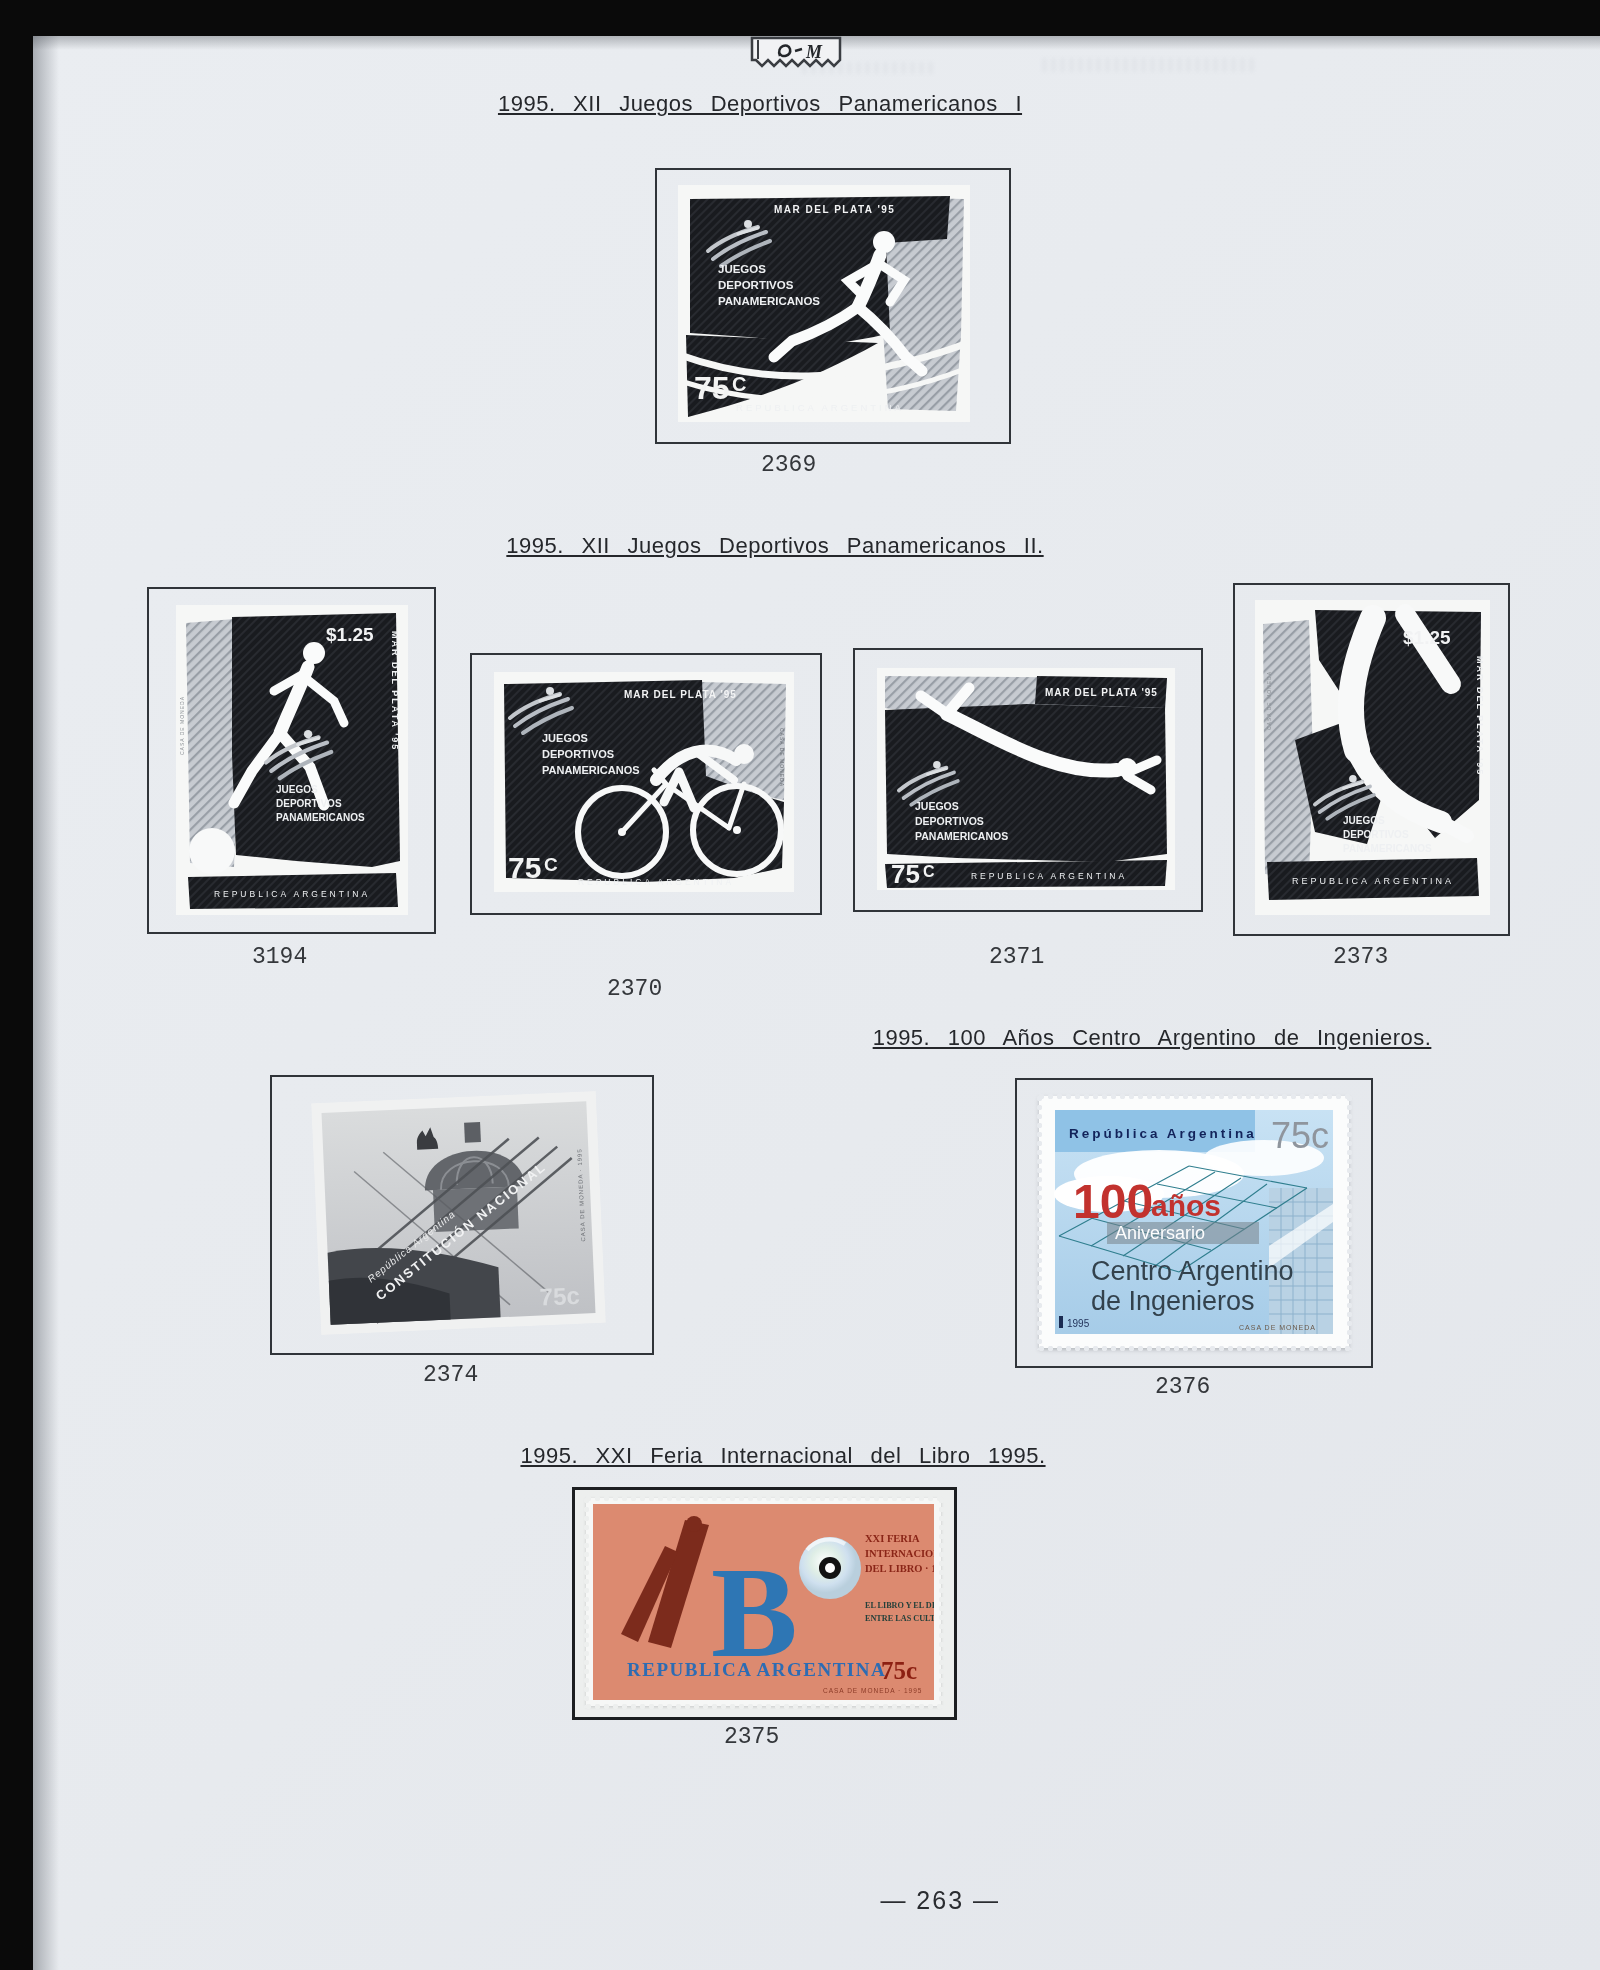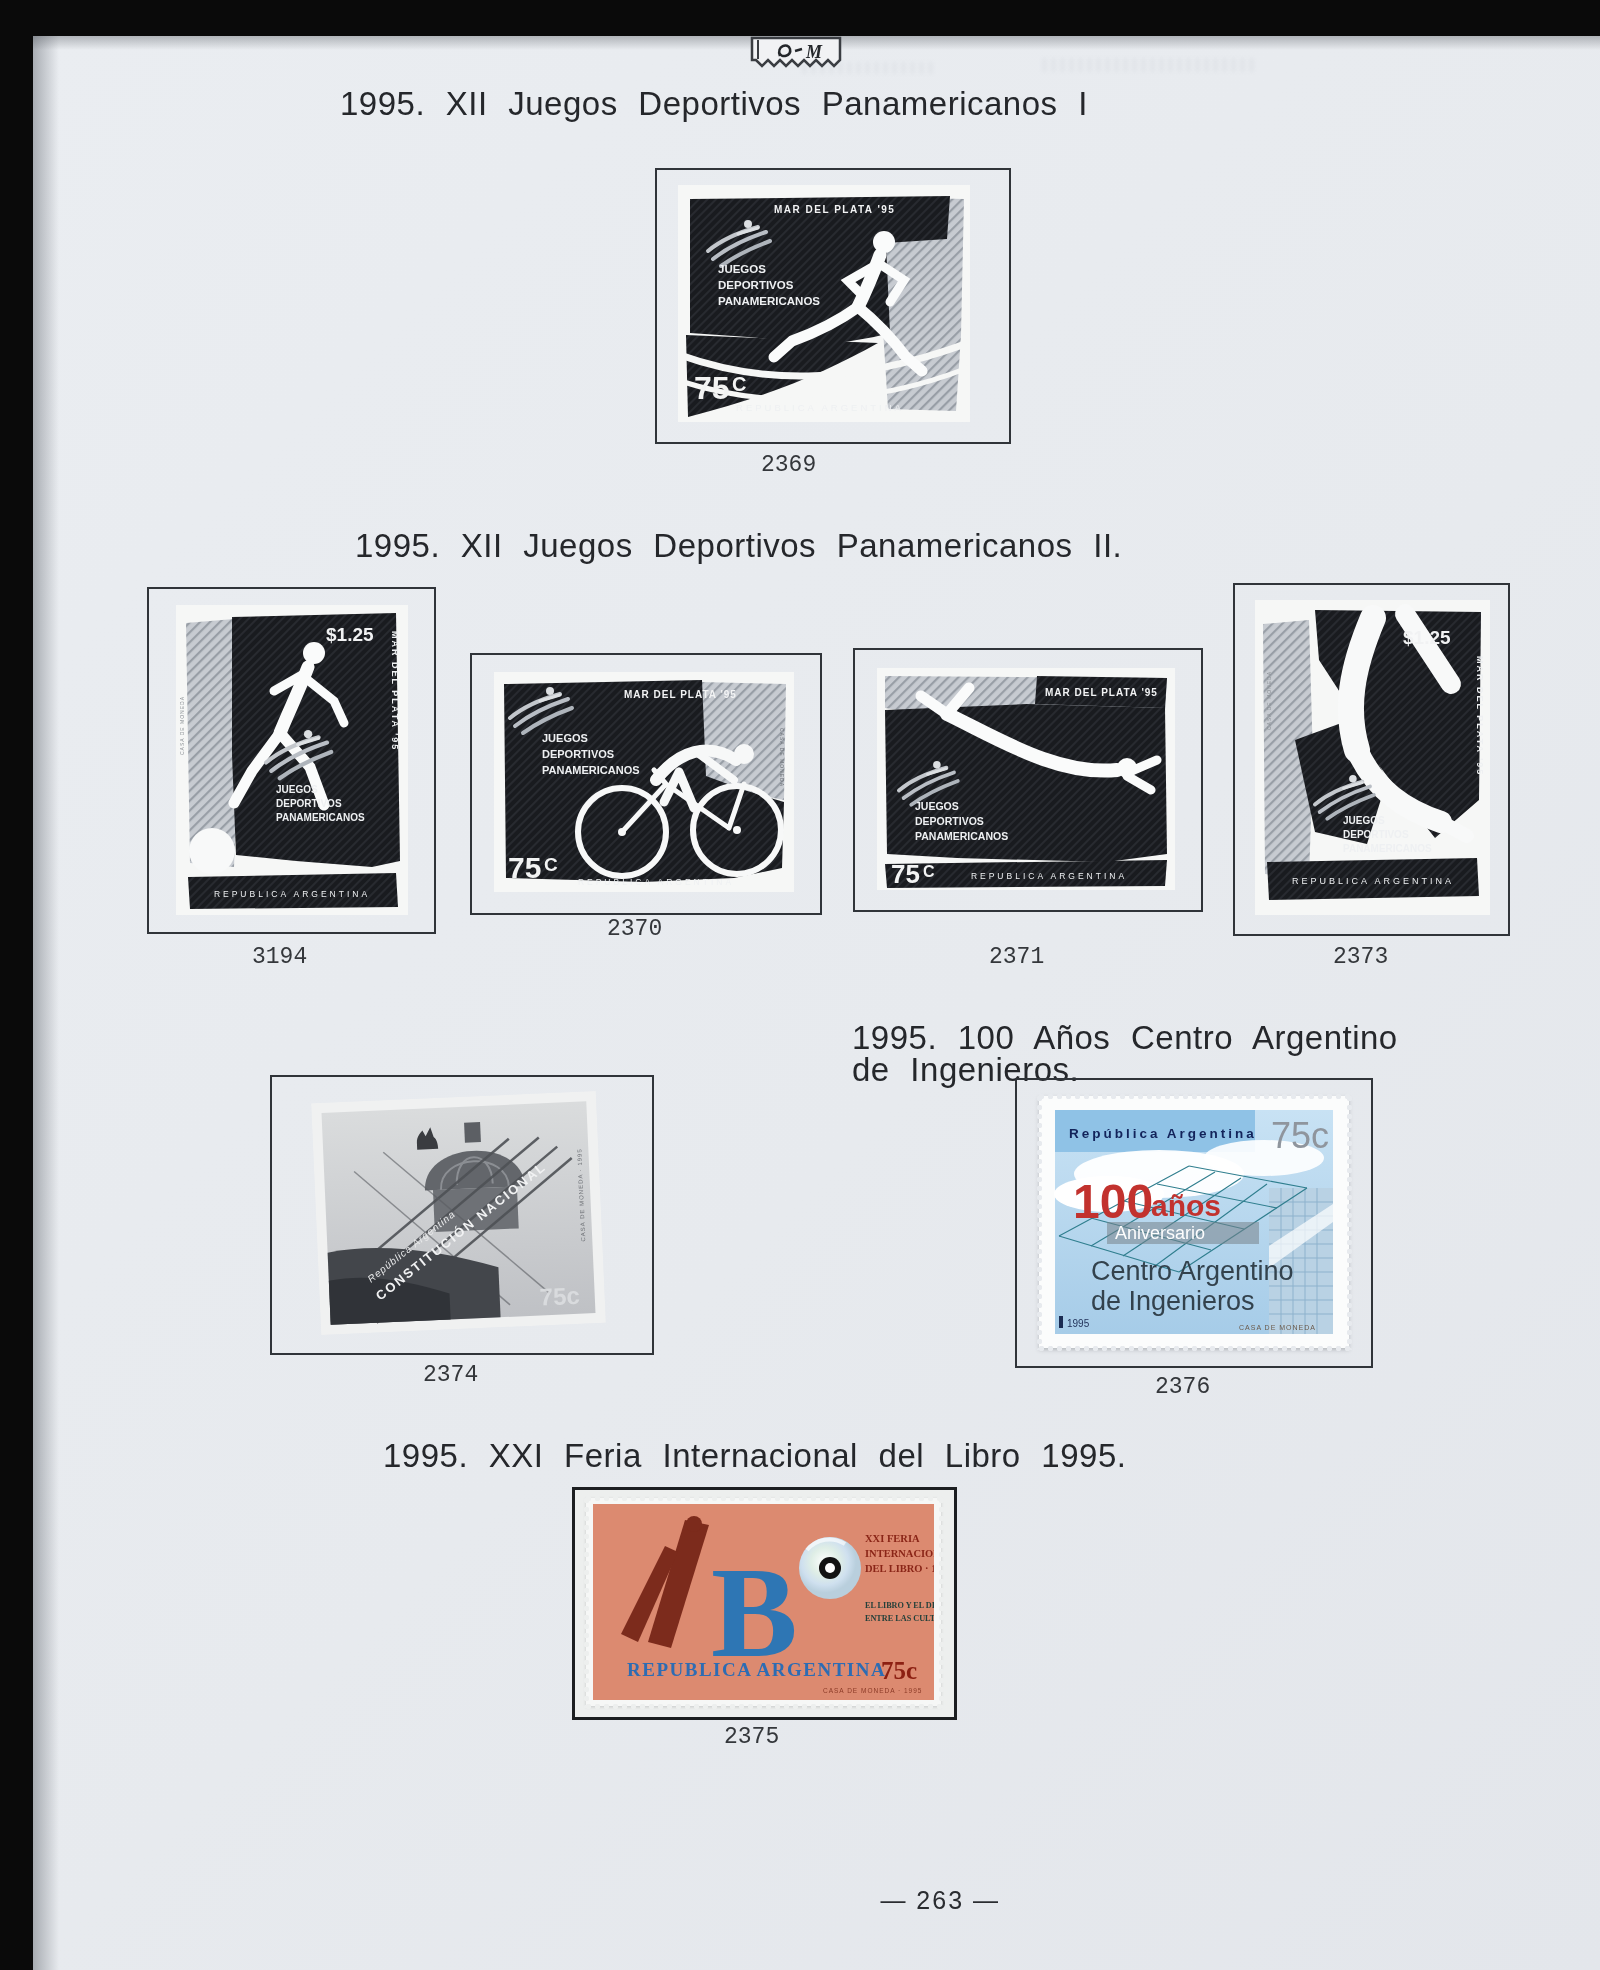--- a/index.html
+++ b/index.html
@@ -4,22 +4,22 @@
 <style>
   html,body{margin:0;padding:0;background:#000;}
   .photo{position:relative;width:1600px;height:1970px;background:#0a0a0a;overflow:hidden;
          font-family:"Liberation Sans", sans-serif;}
   .page{position:absolute;left:33px;top:36px;width:1567px;height:1934px;
         background:linear-gradient(135deg,#eaedf1 0%,#e7eaee 55%,#e3e6eb 100%);}
   .page-edge{position:absolute;left:0;top:0;width:26px;height:100%;
         background:linear-gradient(90deg,rgba(90,96,104,.45),rgba(90,96,104,0));}
   .page-edge-top{position:absolute;left:0;top:0;width:100%;height:14px;
         background:linear-gradient(180deg,rgba(70,75,82,.35),rgba(70,75,82,0));}
-  .heading{position:absolute;font-size:33px;color:#25272b;
-           letter-spacing:.5px;word-spacing:11px;line-height:32px;}
+  .heading{position:absolute;text-align:center;font-size:22px;color:#25272b;
+           letter-spacing:.5px;word-spacing:11px;line-height:32px;text-decoration:underline;}
   .caption{position:absolute;width:140px;text-align:left;font-size:23px;color:#34373b;font-family:Liberation Mono, monospace;}
   .frame{position:absolute;border:2px solid #303439;}
   .frame75{background:#edefee;border-width:3px;border-color:#1c1e21;}
   .stampbox{position:absolute;}
   .pagenum{position:absolute;text-align:right;font-size:25px;color:#2a2c30;letter-spacing:2px;}
   .smudge{position:absolute;opacity:.12;filter:blur(2px);
           background:repeating-linear-gradient(90deg,#8d95a0 0 3px,transparent 3px 9px);}
   .stamp76{position:absolute;background:#fbfcfc;box-shadow:0 2px 4px rgba(40,44,50,.25);}
   .mount75{position:absolute;background:#f6f7f6;box-shadow:0 1px 3px rgba(40,44,50,.2);}
   .perf{position:absolute;pointer-events:none;}
@@ -162,21 +162,21 @@
         <text x="130" y="26" font-size="10" font-weight="bold" letter-spacing="1" fill="#f2f3f4">MAR DEL PLATA '95</text>
         <text x="48" y="70" font-size="11" font-weight="bold" fill="#eef0f2">JUEGOS</text>
         <text x="48" y="86" font-size="11" font-weight="bold" fill="#eef0f2">DEPORTIVOS</text>
         <text x="48" y="102" font-size="11" font-weight="bold" fill="#eef0f2">PANAMERICANOS</text>
         <text x="14" y="206" font-size="30" font-weight="bold" fill="#f2f3f3">75</text>
         <text x="50" y="199" font-size="19" font-weight="bold" fill="#f2f3f3">C</text>
         <text x="286" y="56" transform="rotate(90 286 56)" font-size="5" letter-spacing="1" fill="#6b7076">CASA DE MONEDA</text>
         <text x="162" y="213" font-size="8.5" letter-spacing="3" fill="#eef0f2" text-anchor="middle">REPUBLICA ARGENTINA</text>
       </svg>
     </div>
-    <div class="caption" style="left:574px;top:880px">2370</div>
+    <div class="caption" style="left:574px;top:940px">2370</div>
 
     <div class="frame" style="left:820px;top:612px;width:346px;height:260px">
       <svg class="stampbox" style="left:22px;top:18px" width="298" height="222" viewBox="0 0 298 222">
         <rect width="298" height="222" fill="#f6f7f6"></rect>
         <path d="M8,8 L290,10 L288,44 L150,38 L60,48 L8,40 Z" fill="url(#hatchG)"></path>
         <path d="M160,8 L290,10 L288,40 L158,36 Z" fill="url(#hatchB)"></path>
         <path d="M8,42 L150,36 L288,40 L290,186 L230,194 L80,190 L10,186 Z" fill="url(#hatchB)"></path>
         <path d="M8,196 L290,192 L288,218 L10,220 Z" fill="url(#hatchB)"></path>
         <g stroke="#fafbfb" fill="none" stroke-linecap="round">
           <path d="M70,46 C120,70 180,108 240,102" stroke-width="14"></path>

